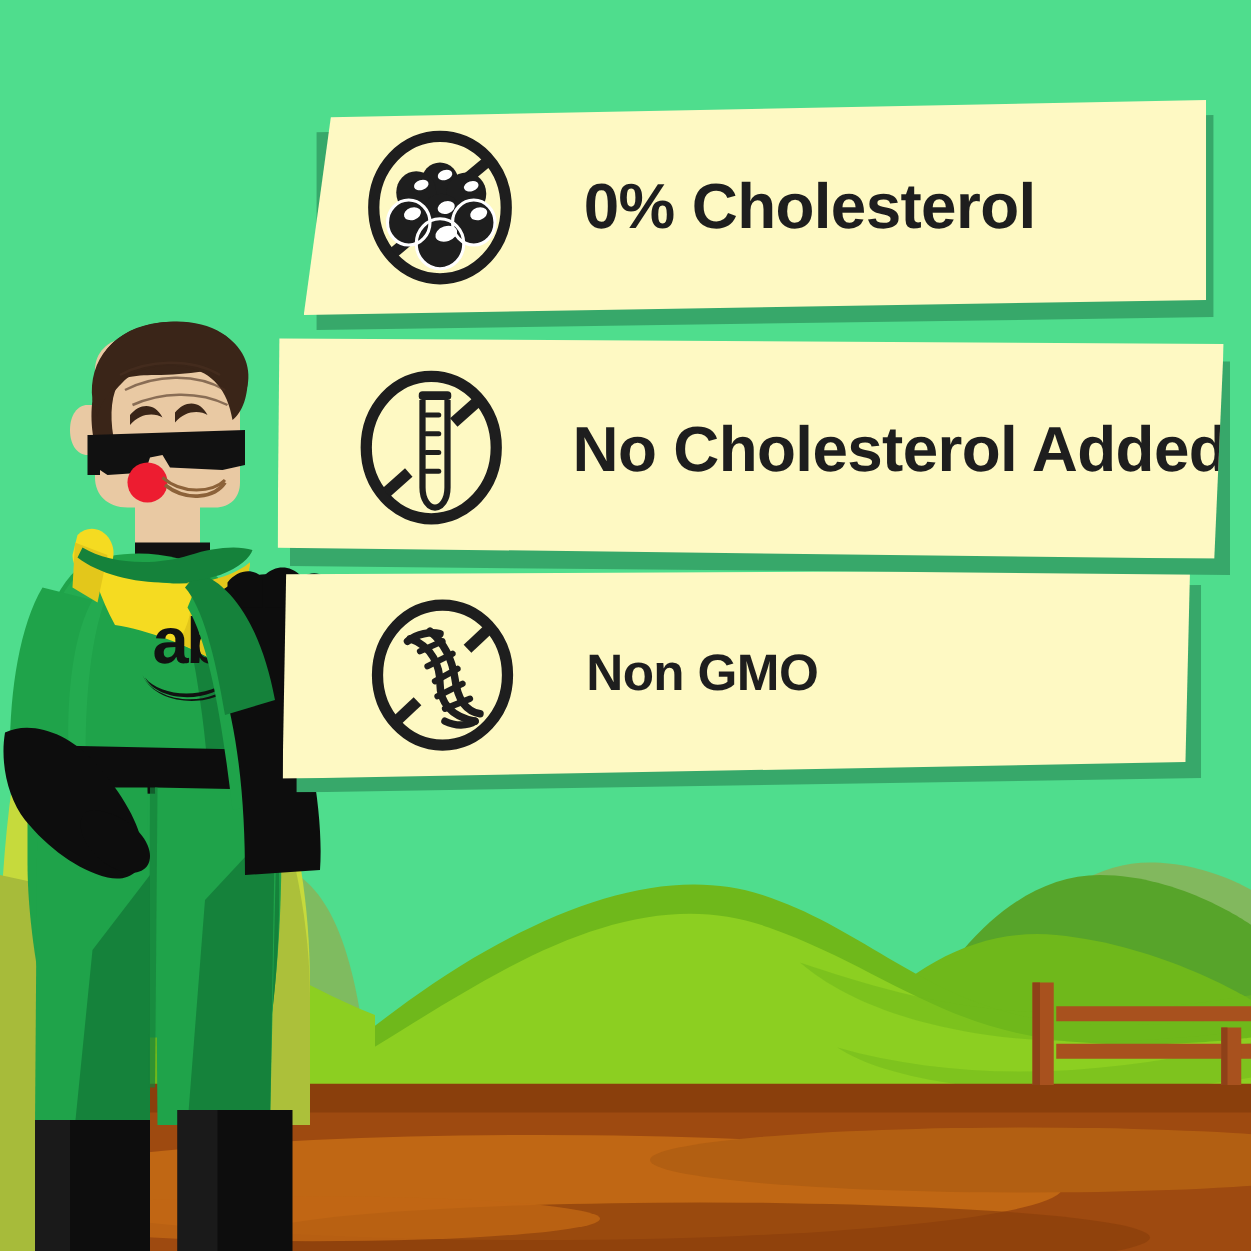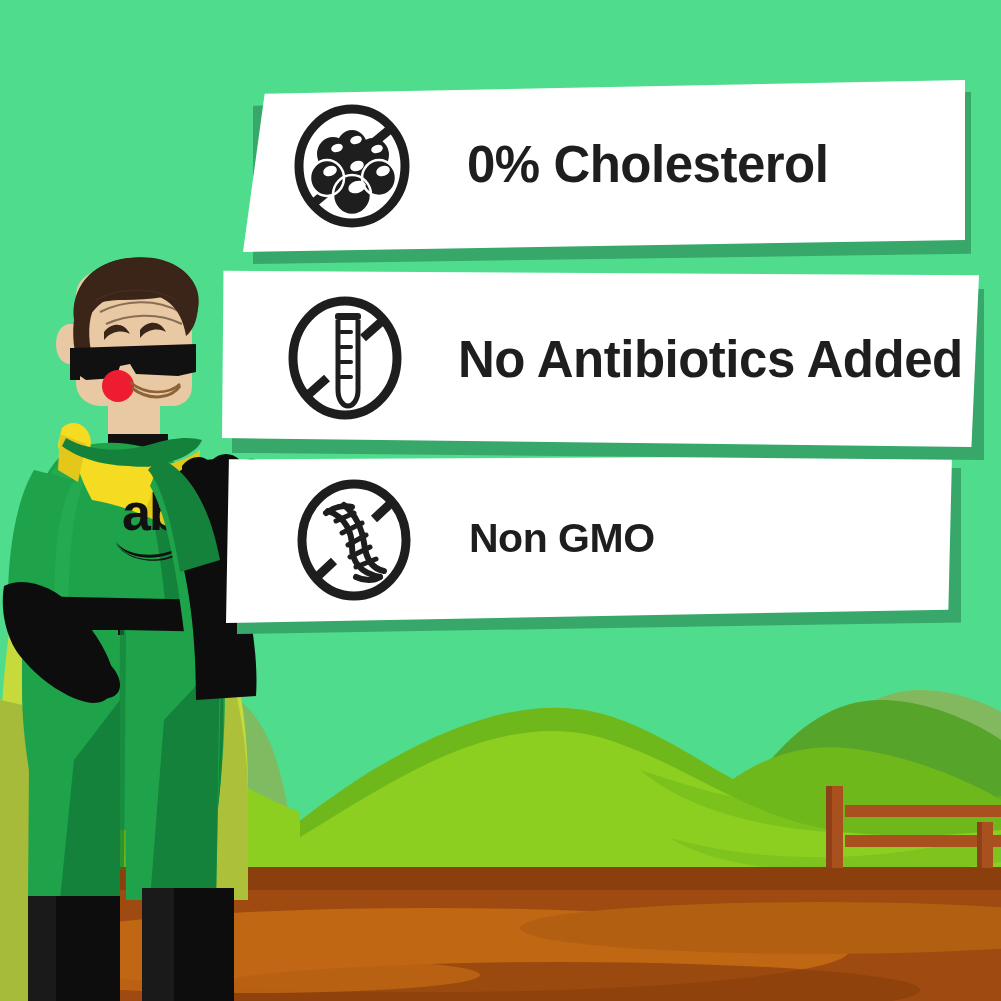--- a/index.html
+++ b/index.html
@@ -14,21 +14,21 @@
     overflow: hidden;
     font-family: "Liberation Sans", sans-serif;
     background: #4FDD8D;
   }
   .layer { position: absolute; top: 0; left: 0; width: 1001px; height: 1001px; }
   svg.layer { display: block; }
 
   
   .banner {
     position: absolute;
-    background: #ffffff;
+    background: #fef9c3;
     display: flex;
     align-items: center;
     box-sizing: border-box;
     text-align: center;
   }
   .banner-shadow {
     position: absolute;
     background: #37A86A;
   }
   .banner-label {
@@ -220,21 +220,21 @@
       <line x1="96" y1="28" x2="78" y2="44" stroke="#1E1E1E" stroke-width="9"></line>
       <rect x="50" y="19" width="26" height="7" rx="3" fill="#1E1E1E"></rect>
       <path d="M 53 26 L 53 96 C 53 106 58 112 63 112 C 68 112 73 106 73 96 L 73 26" fill="none" stroke="#1E1E1E" stroke-width="5"></path>
       <g stroke="#1E1E1E" stroke-width="4" stroke-linecap="round">
         <line x1="56" y1="38" x2="66" y2="38"></line>
         <line x1="56" y1="53" x2="66" y2="53"></line>
         <line x1="56" y1="68" x2="66" y2="68"></line>
         <line x1="56" y1="83" x2="66" y2="83"></line>
       </g>
     </svg>
-    <span class="banner-label">No Antibiotics Added</span>
+    <span class="banner-label">No Cholesterol Added</span>
   </div>
 
   <div class="banner-shadow" id="banner-1-shadow"></div>
   <div class="banner" id="banner-1">
     <svg class="banner-icon" width="122" height="128" viewBox="0 0 122 128">
       <ellipse cx="61" cy="64" rx="53" ry="57" fill="none" stroke="#1E1E1E" stroke-width="9"></ellipse>
       <line x1="24" y1="100" x2="42" y2="85" stroke="#1E1E1E" stroke-width="9"></line>
       <line x1="98" y1="28" x2="80" y2="43" stroke="#1E1E1E" stroke-width="9"></line>
       <g fill="#1E1E1E">
         <ellipse cx="61" cy="44" rx="15" ry="16"></ellipse>

